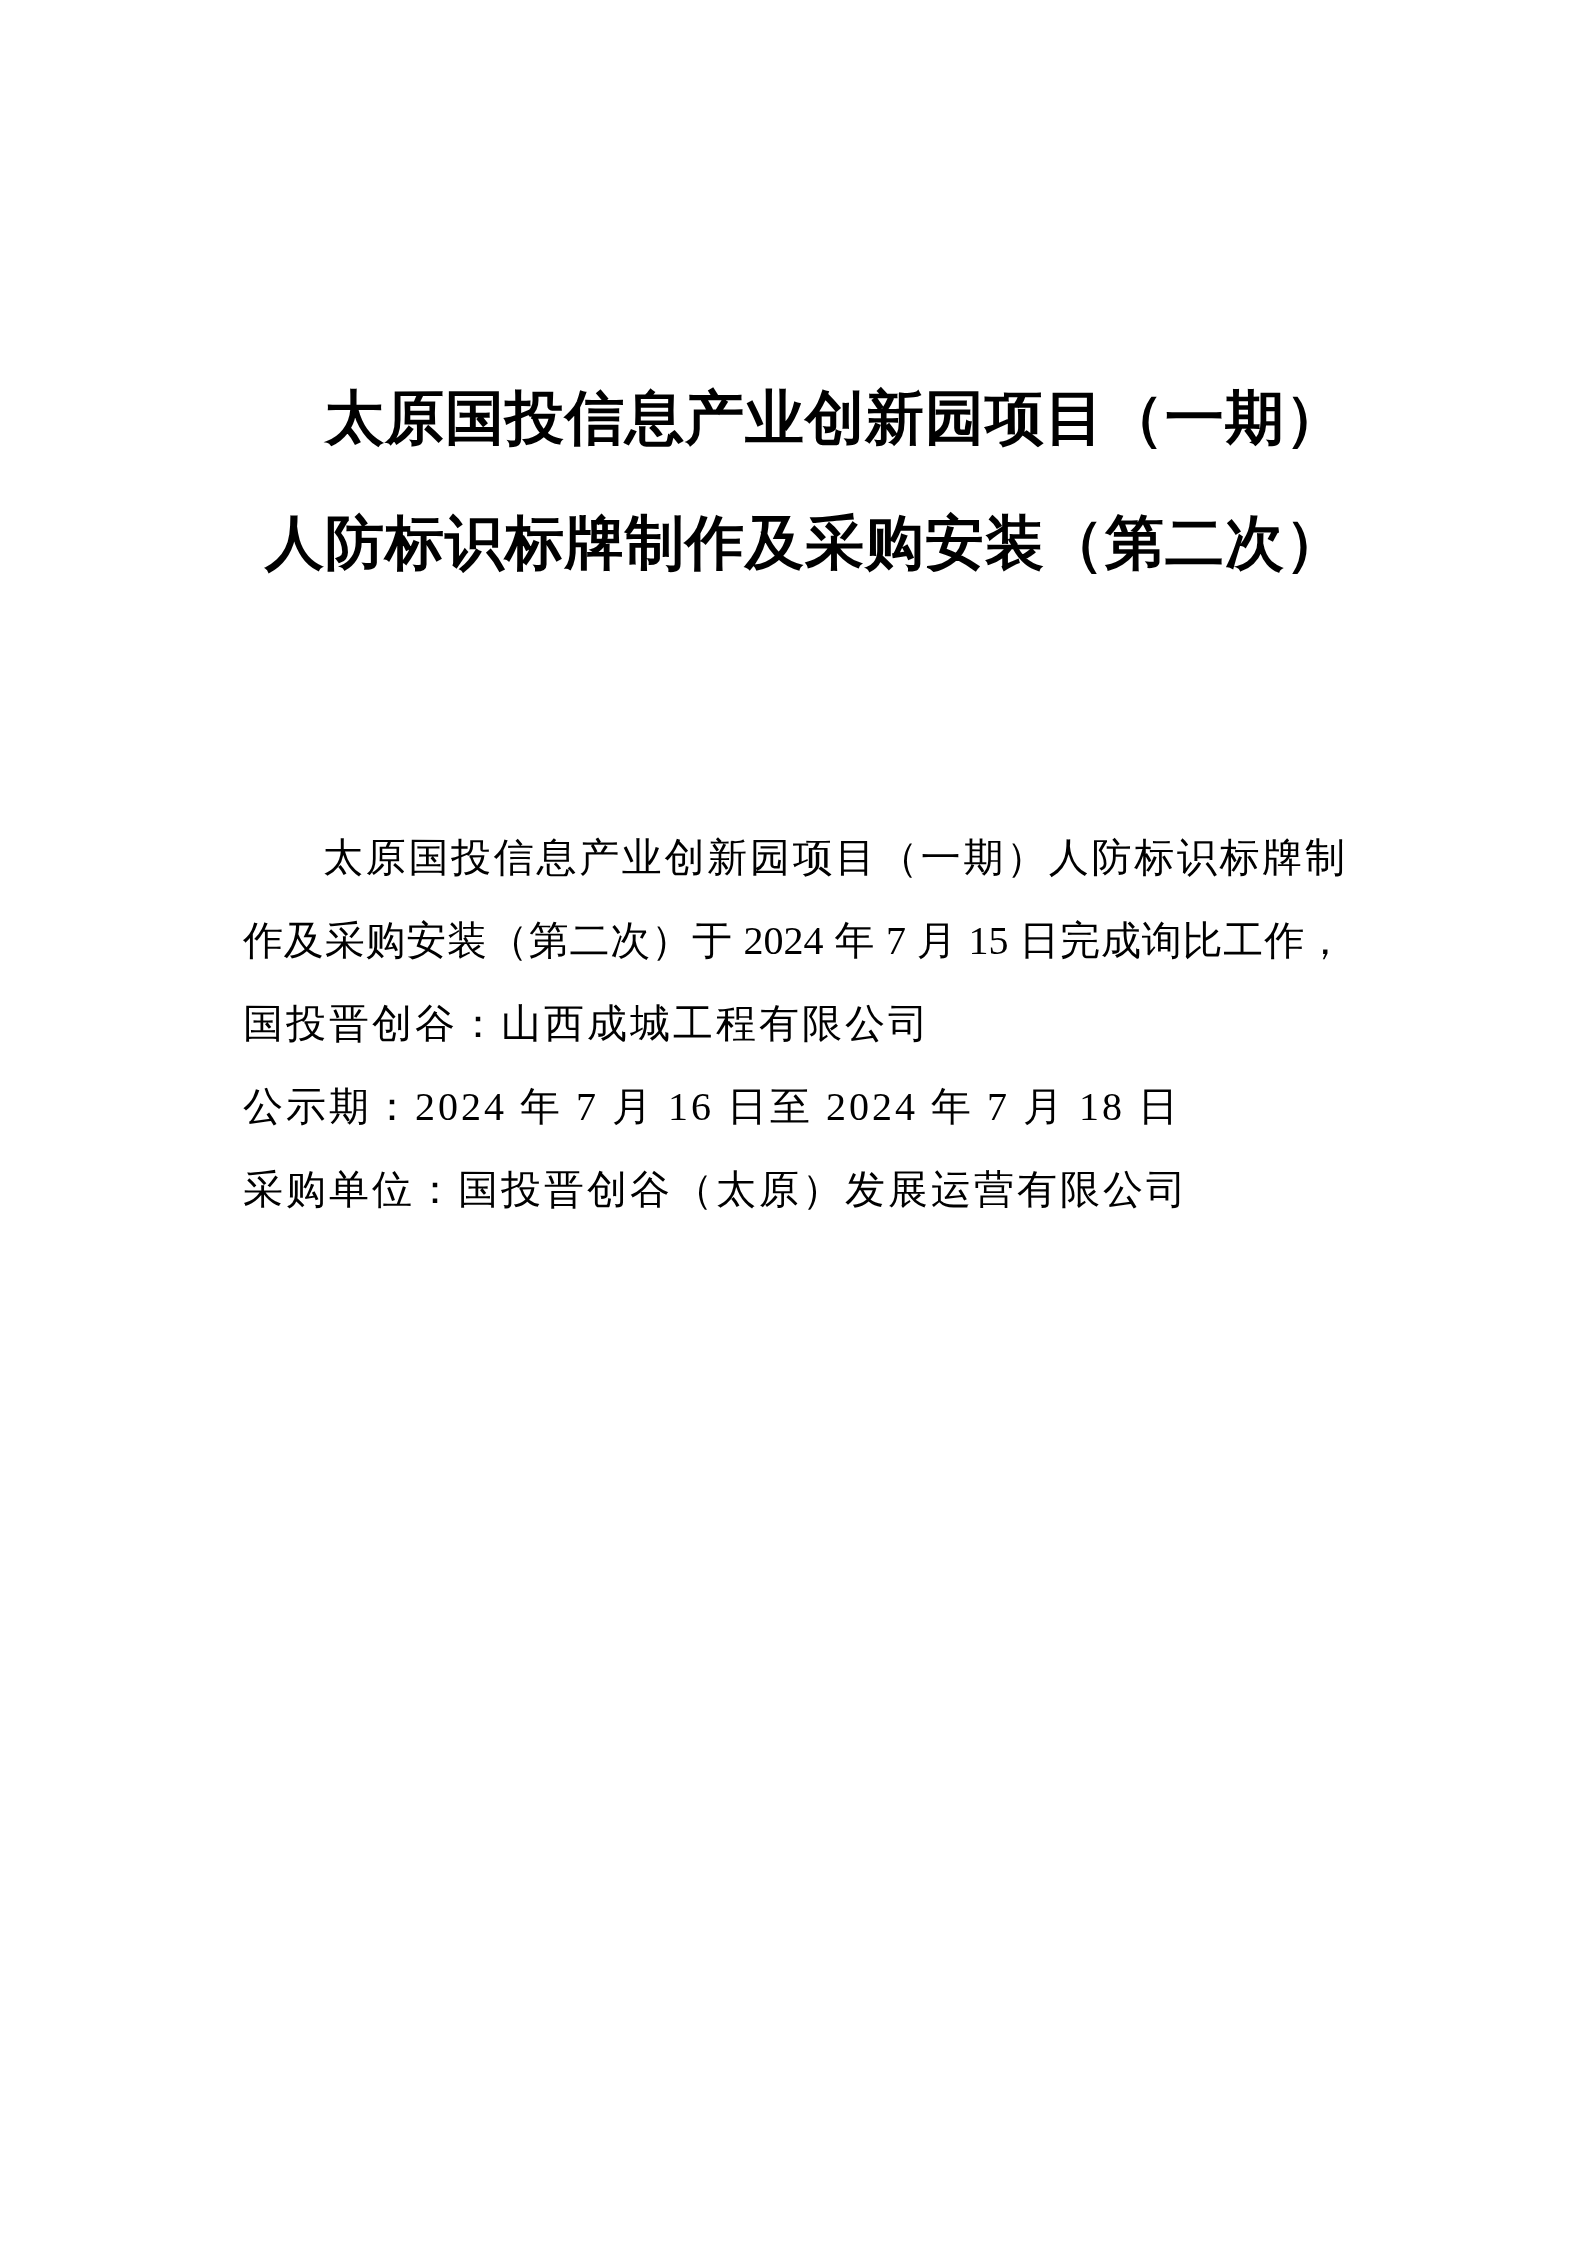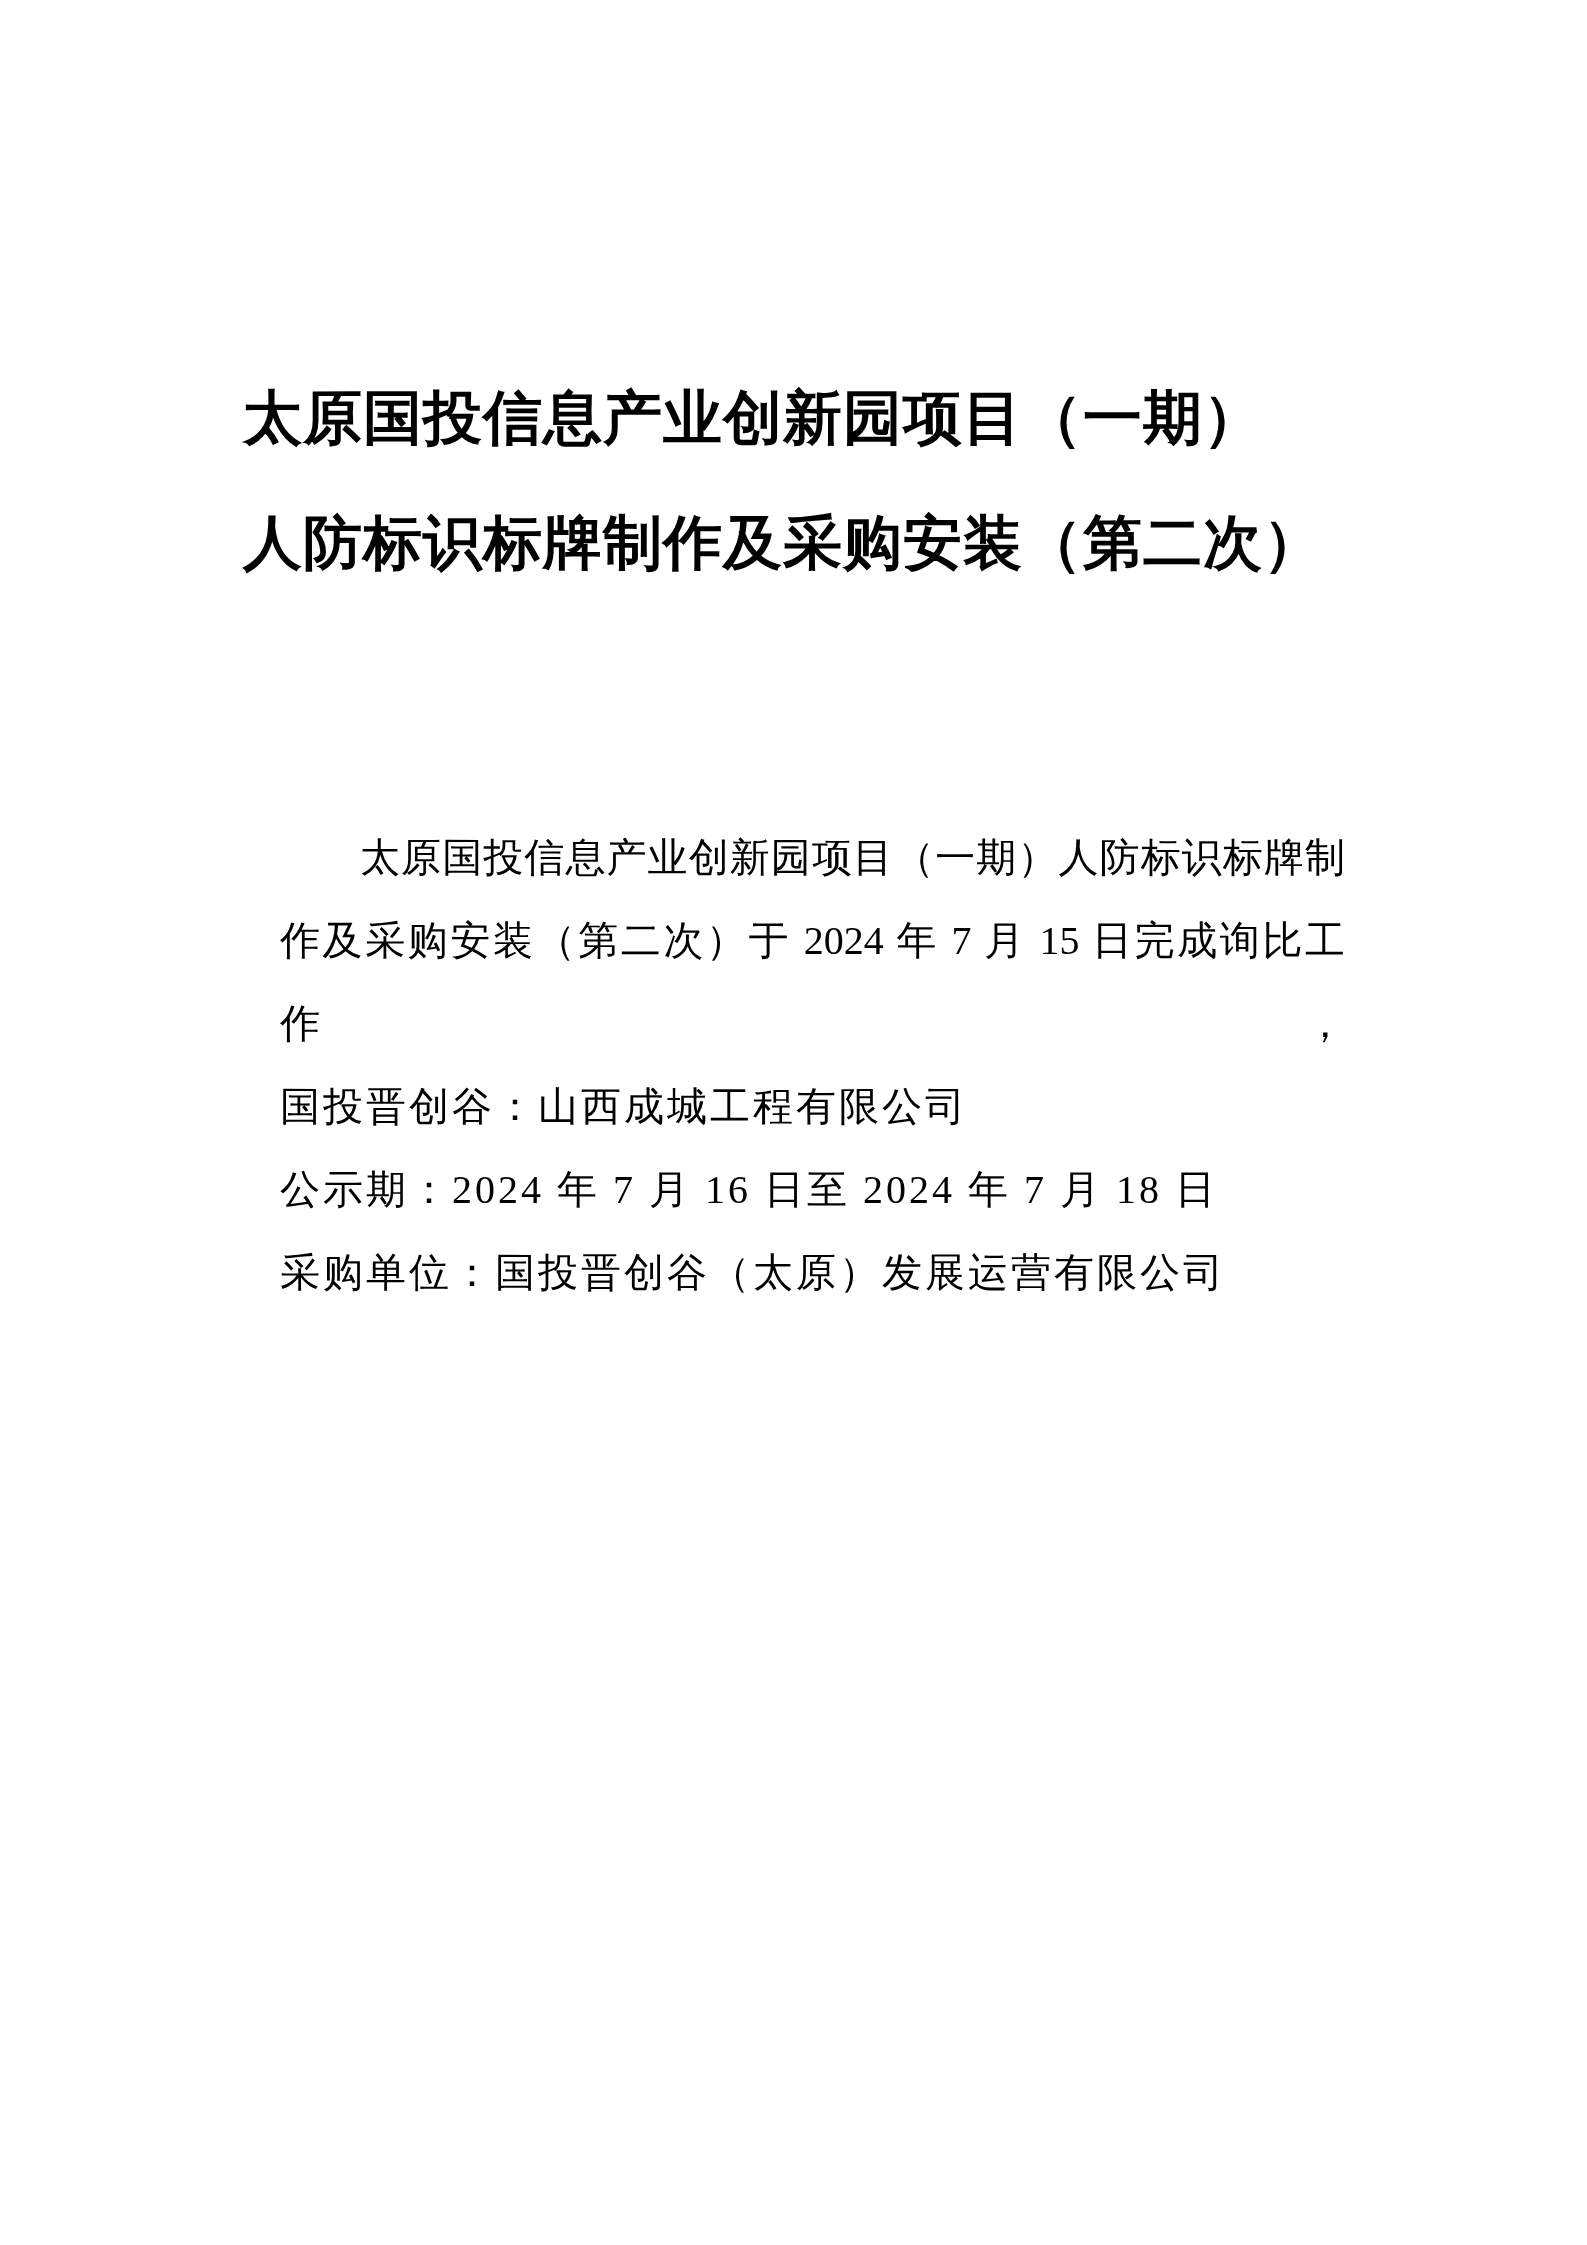--- a/index.html
+++ b/index.html
@@ -14,21 +14,21 @@
     background: #ffffff;
     color: #000000;
     overflow: hidden;
   }
   
   .title-block {
     position: absolute;
     left: 243px;
     top: 356px;
     width: 1102px;
-    text-align: left;
+    text-align: right;
     font-family: "Liberation Sans", sans-serif;
     font-weight: 700;
     font-size: 59px;
     line-height: 125px;
     letter-spacing: 1px;
     color: #000000;
   }
   .title-line {
     white-space: nowrap;
   }
@@ -39,21 +39,20 @@
     top: 816px;
     width: 1102px;
     font-family: "Liberation Serif", serif;
     font-weight: 400;
     font-size: 40px;
     line-height: 83px;
     color: #000000;
   }
   .body-line {
     min-height: 83px;
-    margin-left: 37px;
   }
   .justify-line {
     text-align: justify;
     text-align-last: justify;
   }
   .first-line-indent {
     text-indent: 80px;
   }
   .detail-line {
     letter-spacing: 3px;

